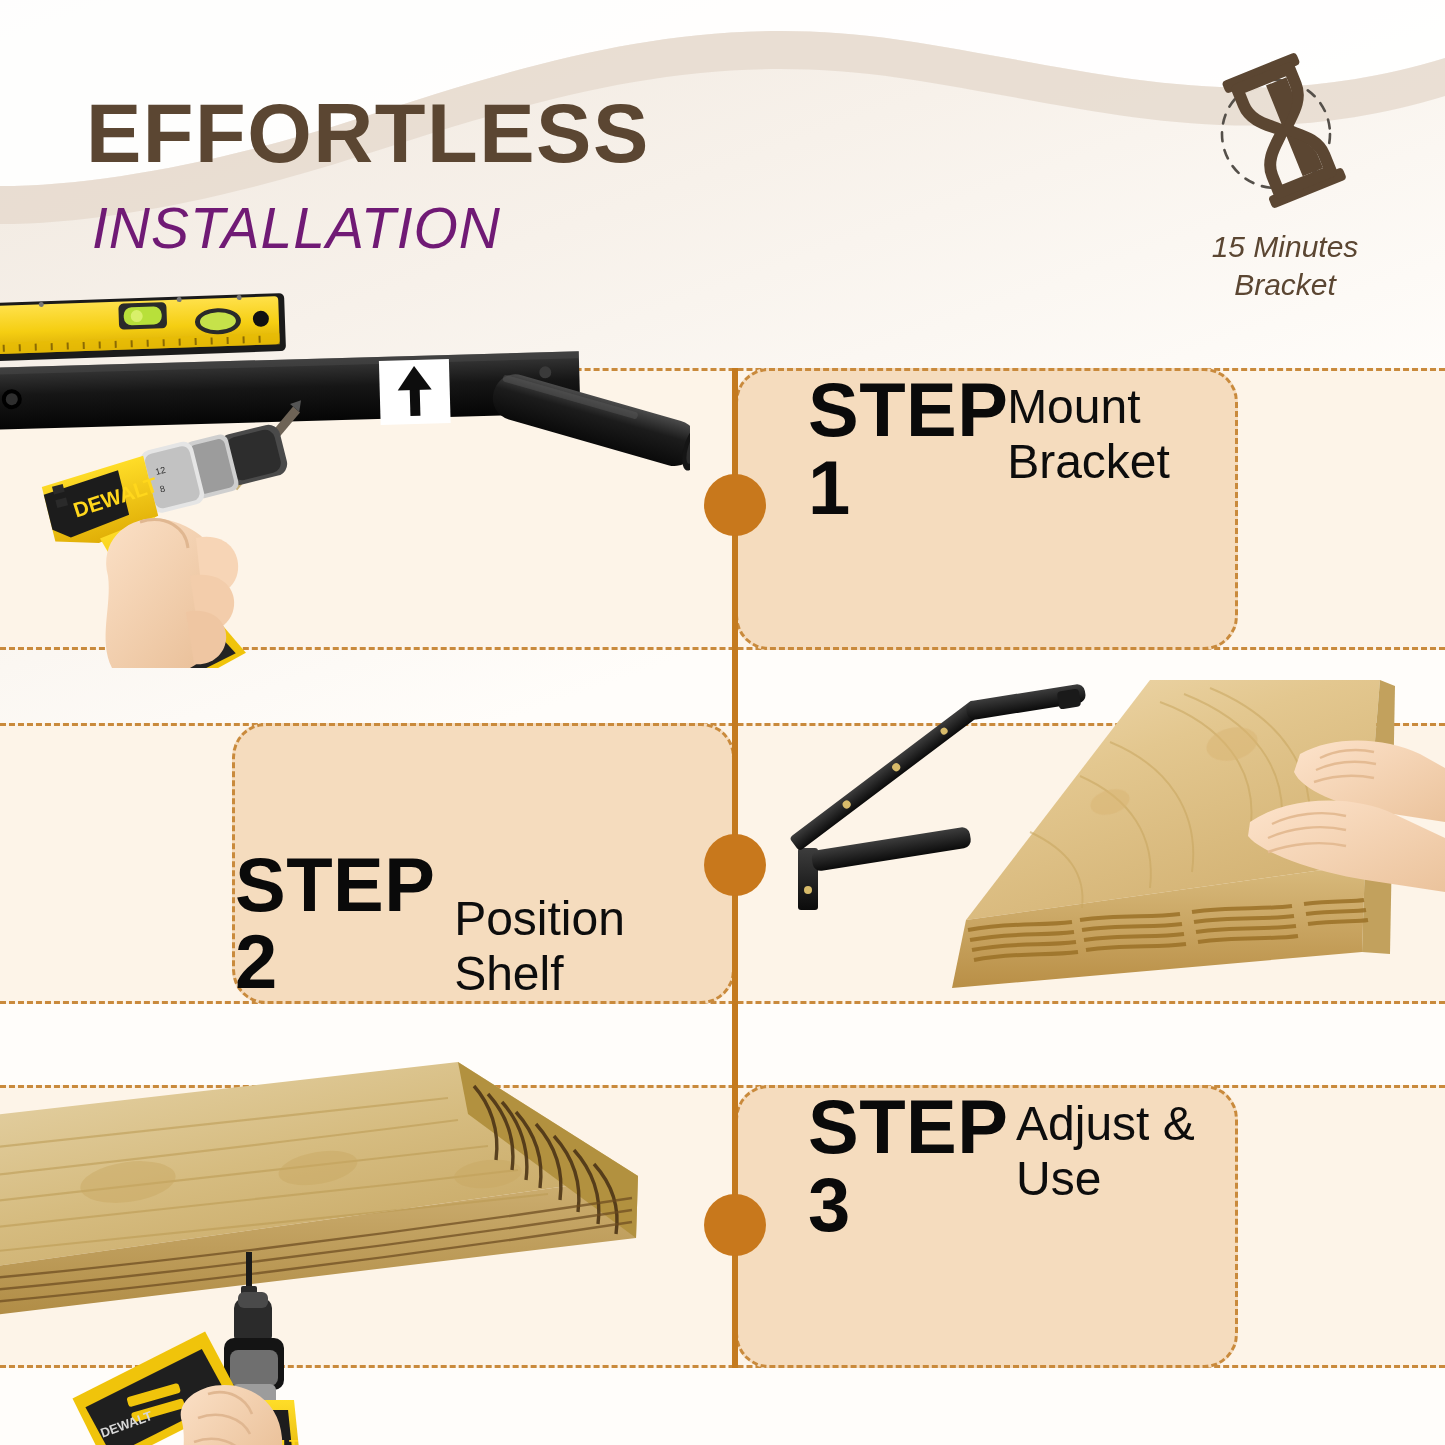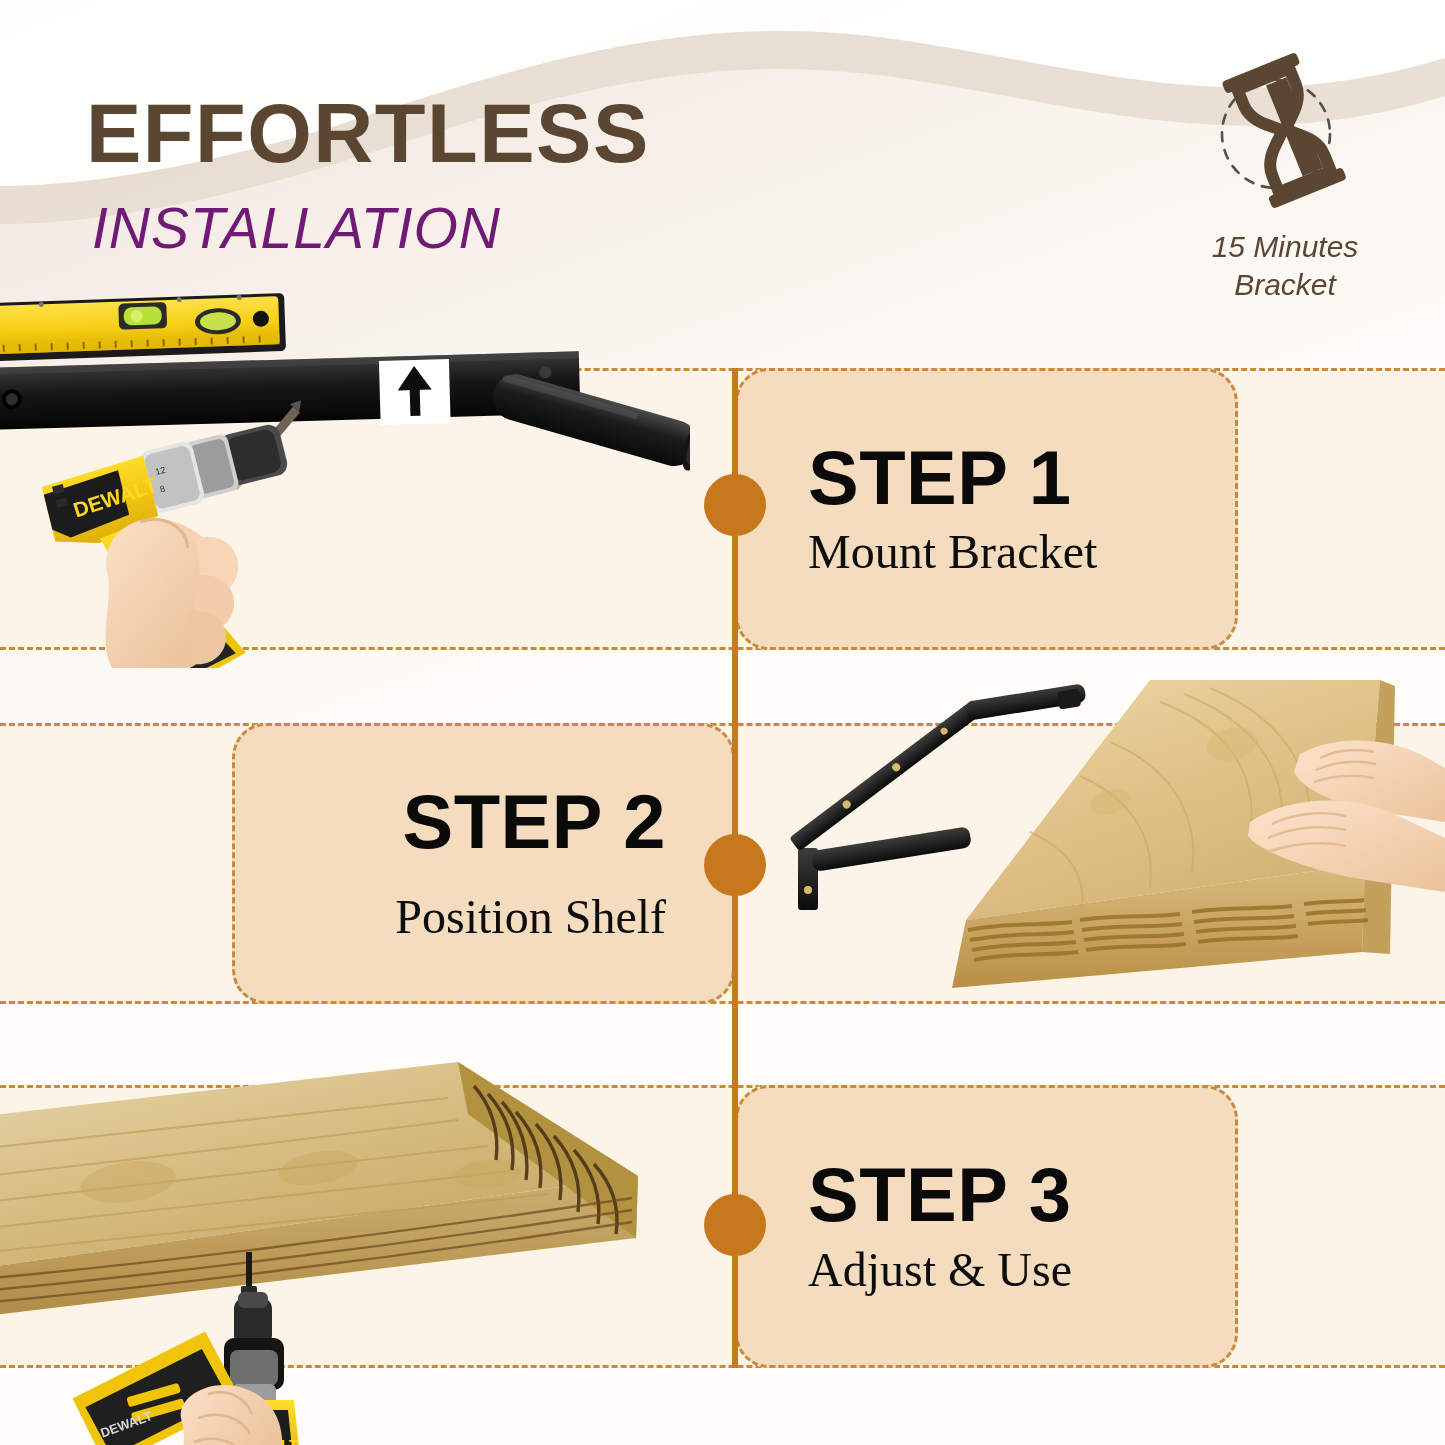--- a/index.html
+++ b/index.html
@@ -51,29 +51,29 @@
   
   .photo{position:absolute;z-index:3;}
 
   
   .card{
     position:absolute;z-index:4;
     background:#f5dcbe;
     border:3px dashed #c98a3c;
     border-radius:34px;
     box-sizing:border-box;
-    display:flex;flex-direction:column;justify-content:center;
+    display:flex;flex-direction:row;justify-content:center;
   }
   .card.right{left:735px;width:503px;padding-left:70px;align-items:flex-start;}
   .card.left{left:232px;width:503px;padding-right:66px;align-items:flex-end;gap:20px;}
   #card1{top:368px;height:282px;}
   #card2{top:723px;height:281px;}
   #card3{top:1085px;height:283px;}
   .step-title{font-size:76px;font-weight:700;color:#0a0a0a;line-height:1.02;letter-spacing:0.5px;}
-  .step-desc{font-size:48px;font-weight:400;color:#0d0d0d;line-height:1.15;margin-top:8px;font-family:Liberation Serif, serif;}
+  .step-desc{font-size:48px;font-weight:400;color:#0d0d0d;line-height:1.15;margin-top:8px;}
 
   
   .timeline{position:absolute;left:730px;top:368px;width:10px;height:1000px;z-index:5;}
   .tl-line{position:absolute;left:2px;top:0;width:6px;height:1000px;background:#c47a1e;}
   .tl-dot{position:absolute;left:-26px;width:62px;height:62px;border-radius:50%;background:#c8781c;}
   #dot1{top:106px;}
   #dot2{top:466px;}
   #dot3{top:826px;}
 </style>
 </head>

